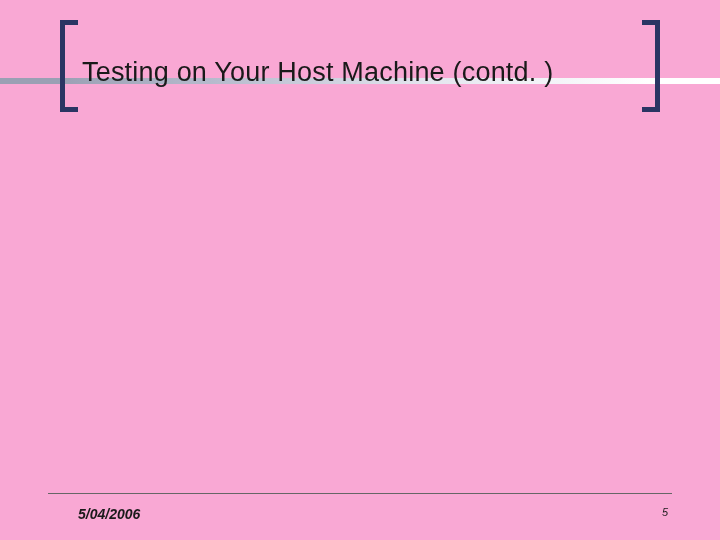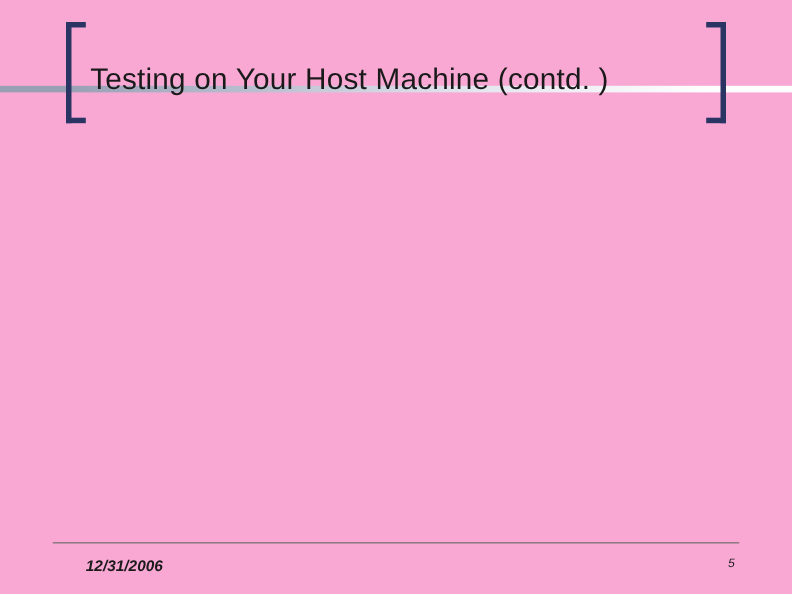--- a/index.html
+++ b/index.html
@@ -125,17 +125,17 @@
   <div class="bracket right">
     <div class="h-top"></div>
     <div class="v"></div>
     <div class="h-bot"></div>
   </div>
 
   <div class="title">Testing on Your Host Machine (contd. )</div>
 
   <div class="footer-rule"></div>
 
-  <div class="footer-date">12/31/2006</div>
+  <div class="footer-date">5/04/2006</div>
 
   <div class="footer-page">5</div>
 
 </div>
 
 </body></html>

